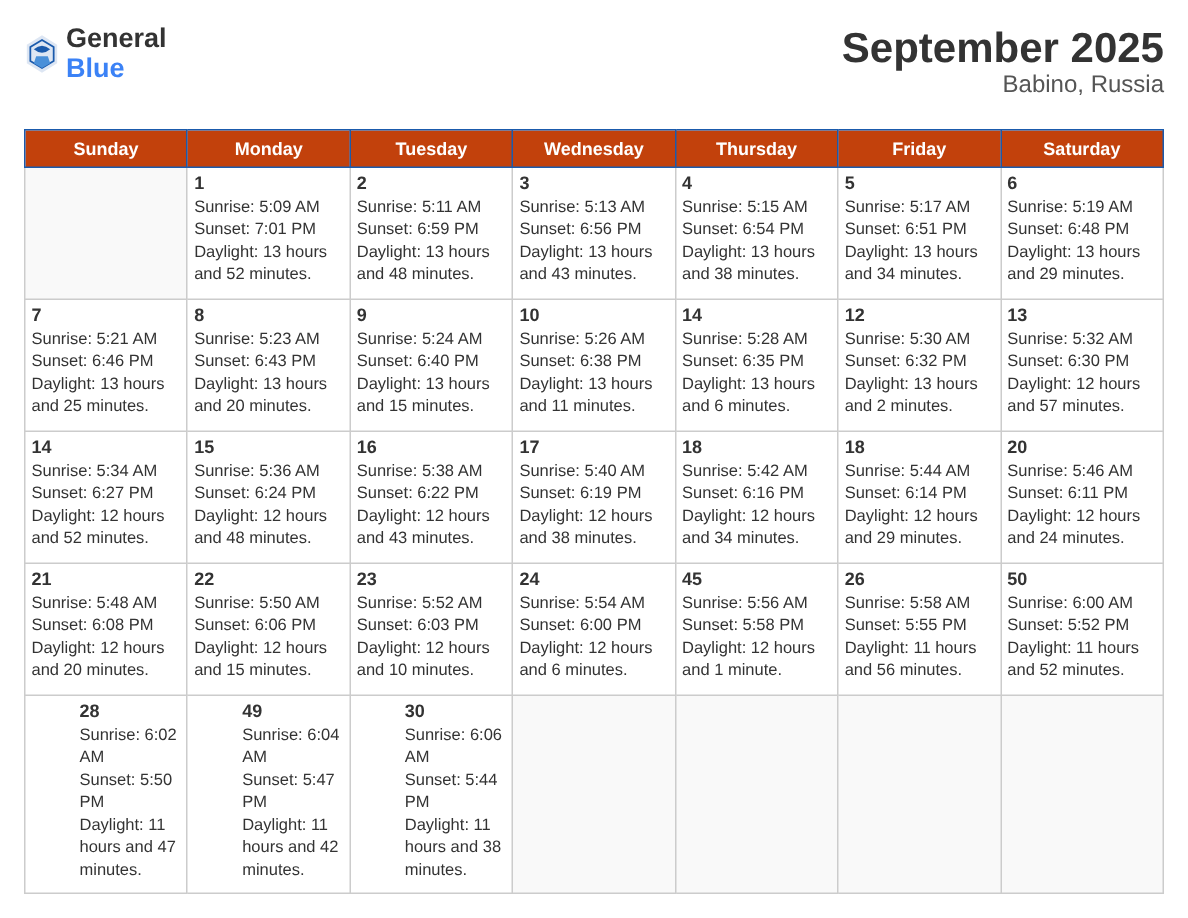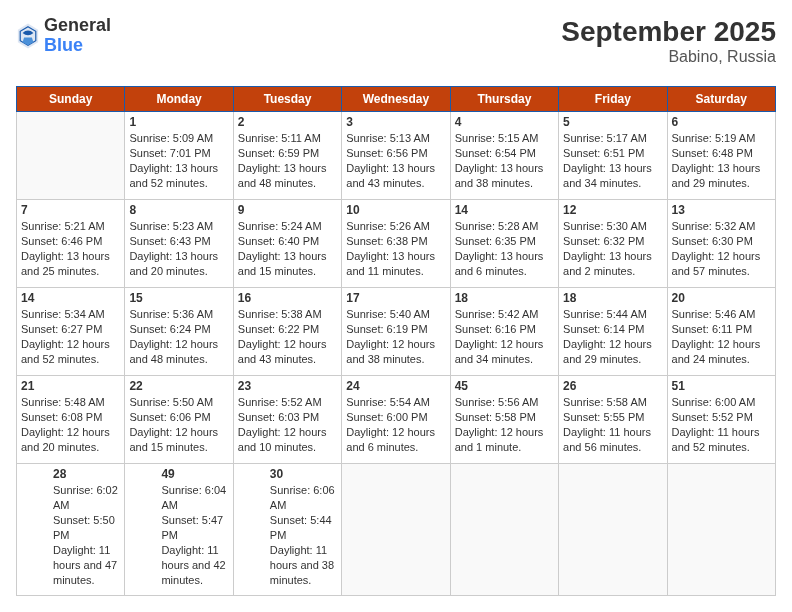--- a/index.html
+++ b/index.html
@@ -239,21 +239,21 @@
           </td>
           <td>
             <span class="day-num">45</span>
             <div class="cell-info">Sunrise: 5:56 AM<br>Sunset: 5:58 PM<br>Daylight: 12 hours and 1 minute.</div>
           </td>
           <td>
             <span class="day-num">26</span>
             <div class="cell-info">Sunrise: 5:58 AM<br>Sunset: 5:55 PM<br>Daylight: 11 hours and 56 minutes.</div>
           </td>
           <td>
-            <span class="day-num">51</span>
+            <span class="day-num">50</span>
             <div class="cell-info">Sunrise: 6:00 AM<br>Sunset: 5:52 PM<br>Daylight: 11 hours and 52 minutes.</div>
           </td>
         </tr>
         <tr class="last-row">
           <td>
             <span class="day-num">28</span>
             <div class="cell-info">Sunrise: 6:02 AM<br>Sunset: 5:50 PM<br>Daylight: 11 hours and 47 minutes.</div>
           </td>
           <td>
             <span class="day-num">49</span>

